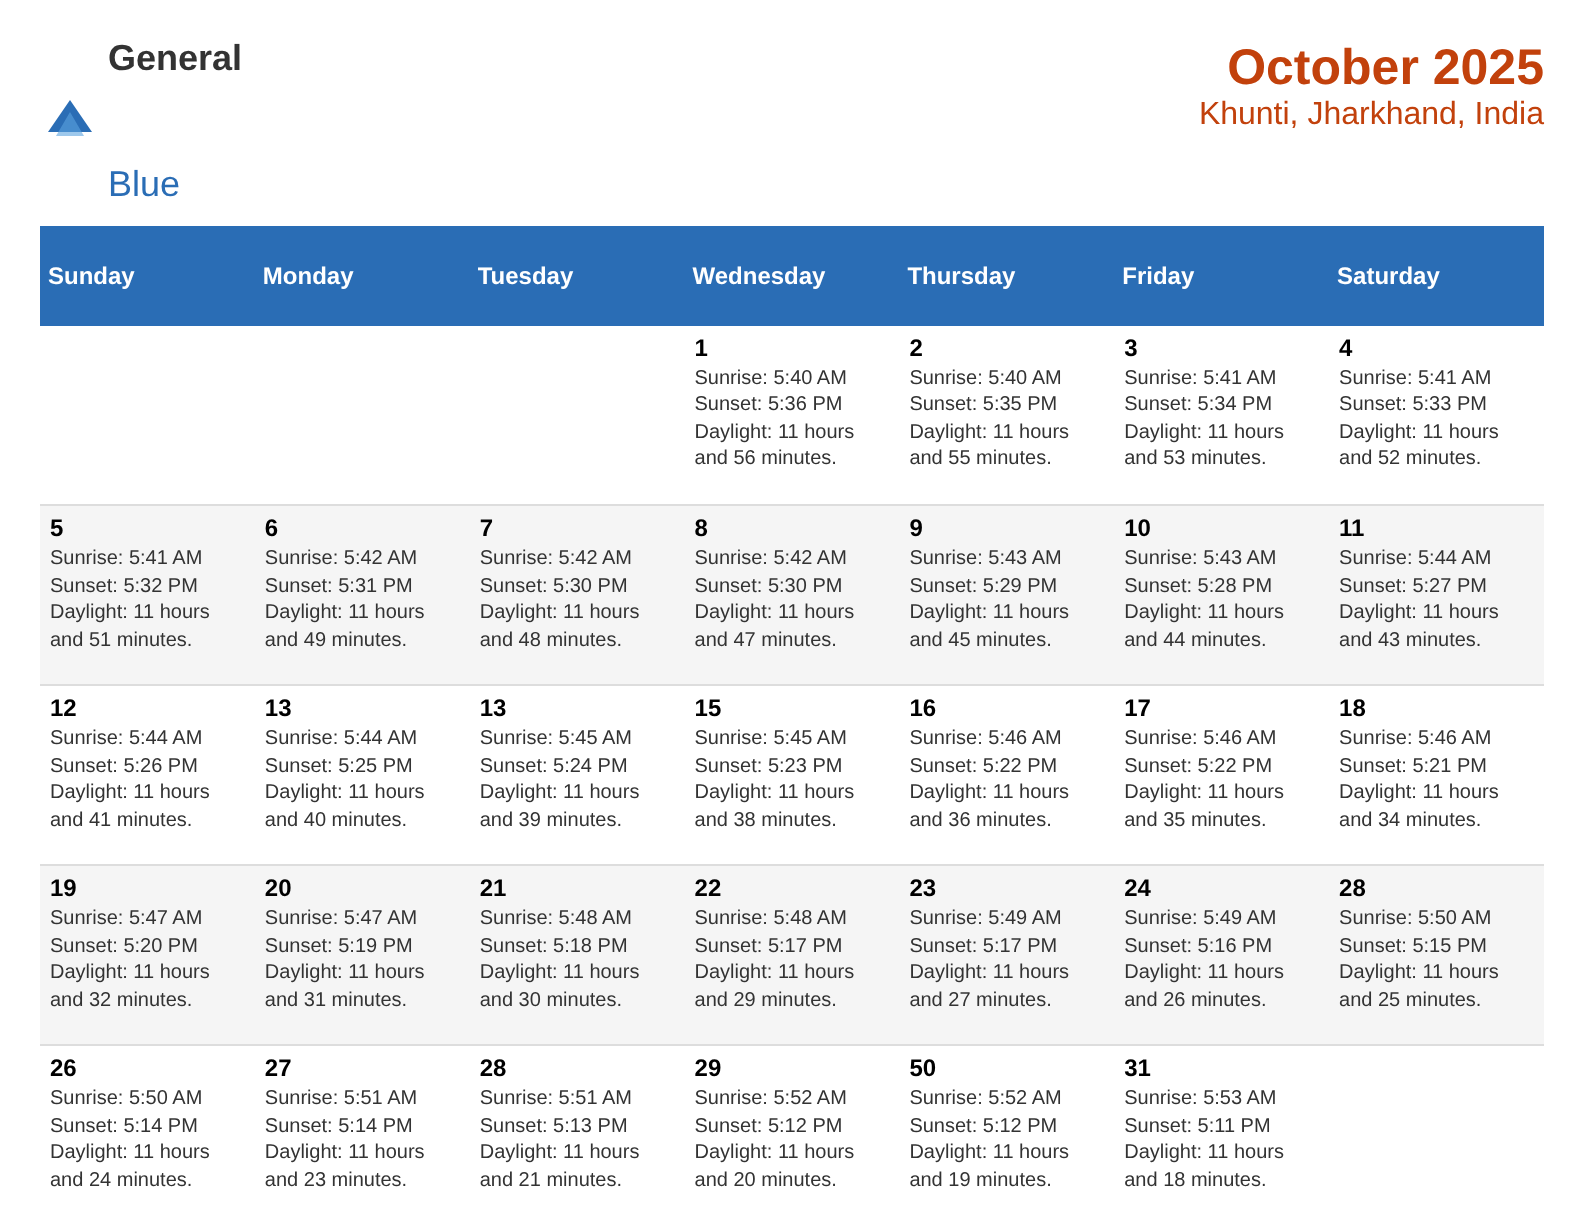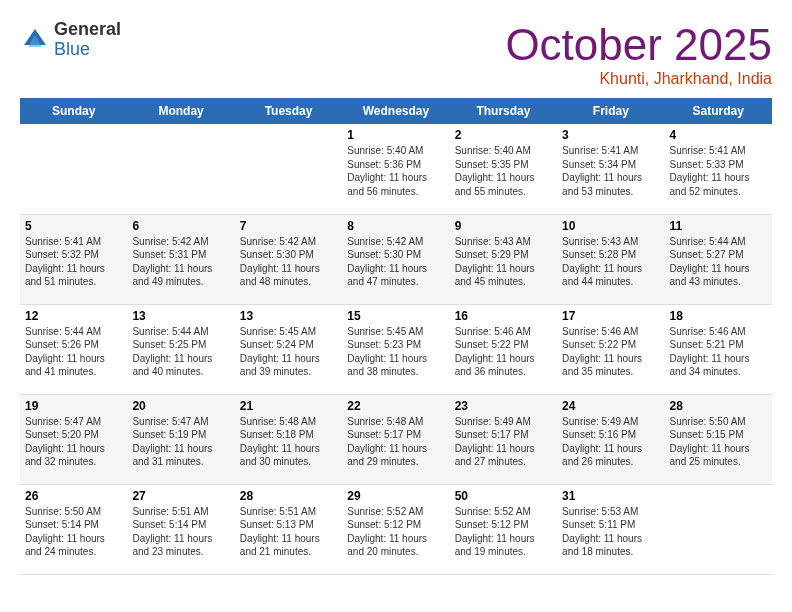--- a/index.html
+++ b/index.html
@@ -18,59 +18,60 @@
     }
     .logo {
       display: flex;
       align-items: center;
       gap: 4px;
     }
     .logo-text {
       display: flex;
       flex-direction: column;
       line-height: 1.1;
+      gap: 43px;
     }
     .logo-general {
       font-size: 18px;
       font-weight: bold;
       color: #333;
     }
     .logo-blue {
       font-size: 18px;
       font-weight: normal;
       color: #2a6db5;
     }
     .logo-icon {
       width: 30px;
       height: 30px;
     }
     .title-block {
       text-align: right;
     }
     .month-title {
-      font-size: 44px;
-      font-weight: normal;
-      color: #701a75;
+      font-size: 25px;
+      font-weight: bold;
+      color: #c2410c;
     }
     .location {
       font-size: 16px;
       color: #c2410c;
     }
     table {
       width: 100%;
       border-collapse: collapse;
       font-size: 11px;
     }
     thead tr {
       background-color: #2a6db5;
       color: #fff;
     }
     thead th {
-      padding: 6px 4px;
-      text-align: center;
+      padding: 18px 4px;
+      text-align: left;
       font-size: 12px;
       font-weight: bold;
     }
     tbody tr {
       border-bottom: 1px solid #ddd;
     }
     tbody tr:nth-child(odd) {
       background-color: #fff;
     }
     tbody tr:nth-child(even) {

